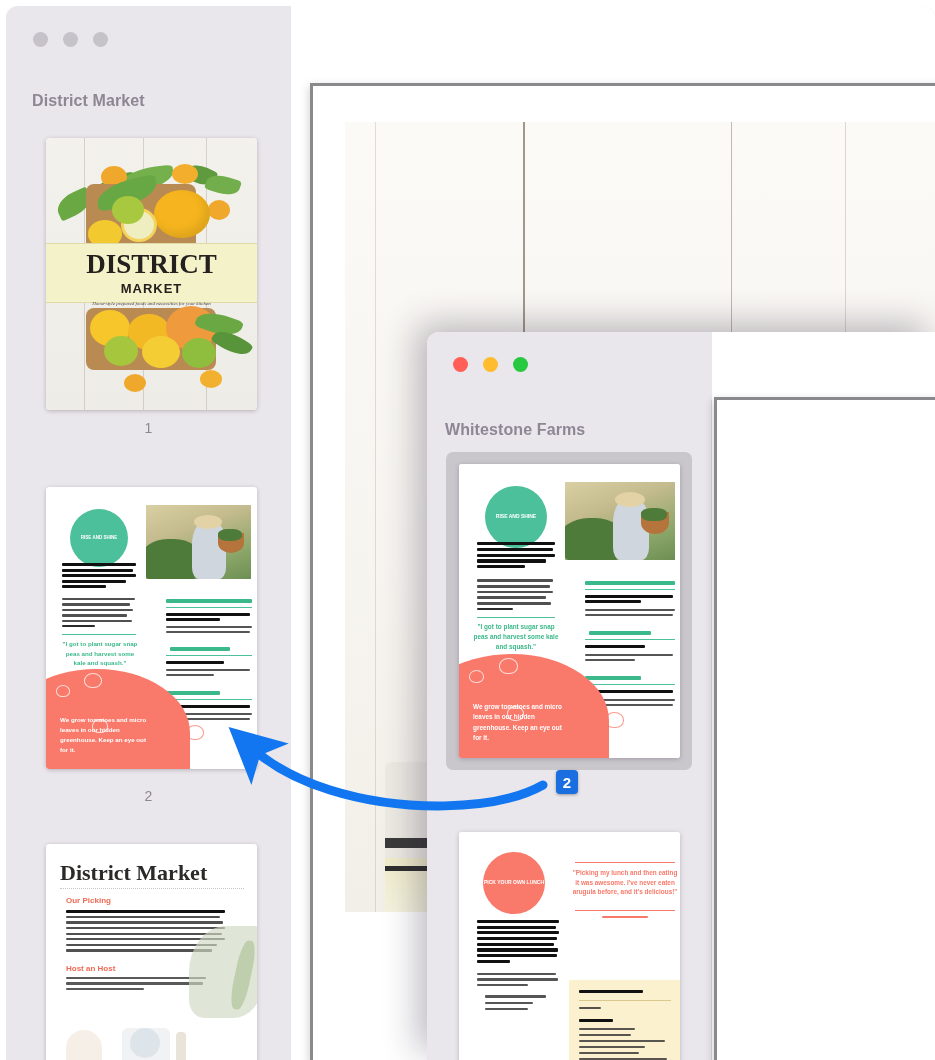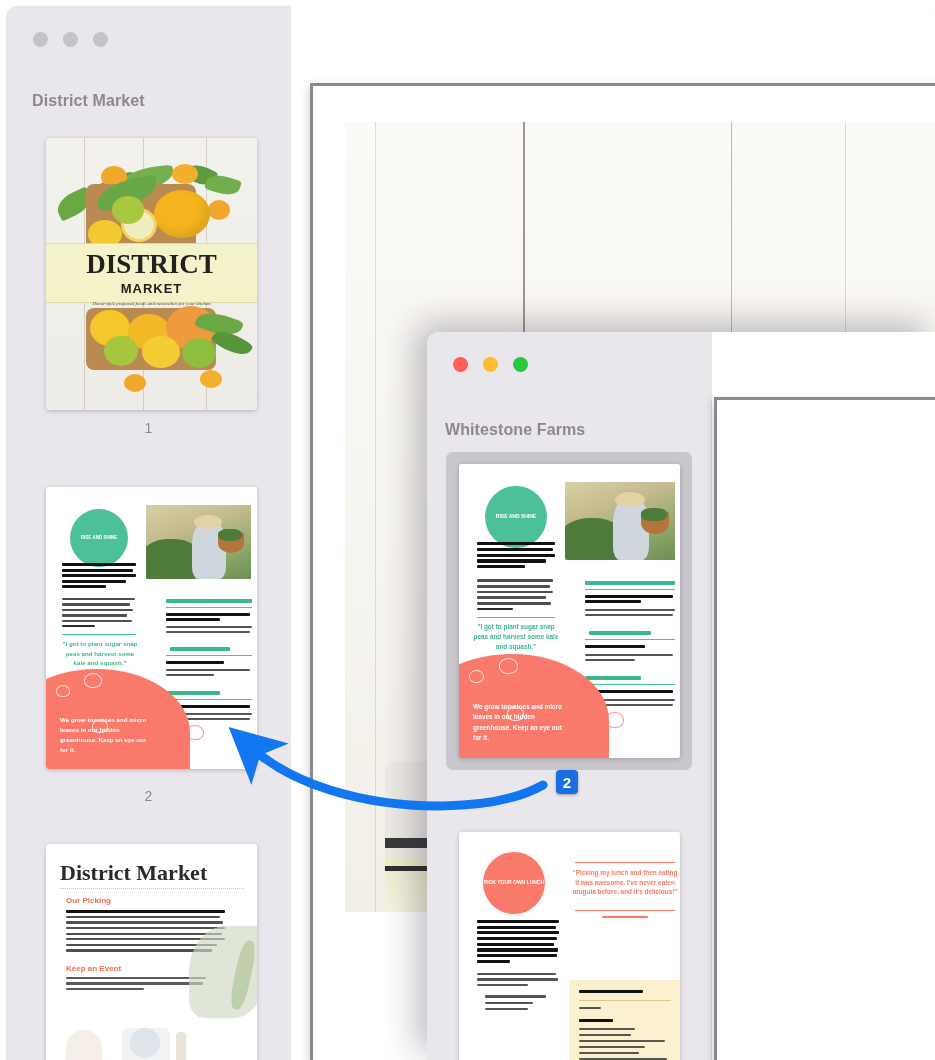--- a/index.html
+++ b/index.html
@@ -242,21 +242,21 @@
           <div style="position:absolute;left:20px;top:66px;width:159px;">
             <div class="blur-line bold" style="position:relative;height:2.6px;width:100%;margin-bottom:3.2px;"></div>
             <div class="blur-line" style="position:relative;height:2.4px;width:97%;margin-bottom:3.2px;opacity:.82;"></div>
             <div class="blur-line" style="position:relative;height:2.4px;width:99%;margin-bottom:3.2px;opacity:.82;"></div>
             <div class="blur-line" style="position:relative;height:2.4px;width:100%;margin-bottom:3.2px;opacity:.82;"></div>
             <div class="blur-line" style="position:relative;height:2.4px;width:98%;margin-bottom:3.2px;opacity:.82;"></div>
             <div class="blur-line" style="position:relative;height:2.4px;width:100%;margin-bottom:3.2px;opacity:.82;"></div>
             <div class="blur-line" style="position:relative;height:2.4px;width:95%;margin-bottom:3.2px;opacity:.82;"></div>
             <div class="blur-line" style="position:relative;height:2.4px;width:92%;opacity:.82;"></div>
           </div>
-          <div class="h-head" style="left:20px;top:120px;font-size:8px;">Keep an Event</div>
+          <div class="h-head" style="left:20px;top:120px;font-size:8px;">Host an Host</div>
           <div style="position:absolute;left:20px;top:133px;width:140px;">
             <div class="blur-line" style="position:relative;height:2.2px;width:100%;margin-bottom:3.2px;opacity:.78;"></div>
             <div class="blur-line" style="position:relative;height:2.2px;width:98%;margin-bottom:3.2px;opacity:.78;"></div>
             <div class="blur-line" style="position:relative;height:2.2px;width:56%;opacity:.78;"></div>
           </div>
           <div style="position:absolute;right:-6px;top:82px;width:74px;height:92px;background:#cfd8c2;border-radius:50% 10% 40% 20%;opacity:.65;"></div>
           <div style="position:absolute;right:6px;top:96px;width:16px;height:70px;background:#b7c8a2;border-radius:40%;opacity:.8;transform:rotate(12deg);"></div>
           <div style="position:absolute;left:20px;bottom:-16px;width:36px;height:52px;background:#f4ece4;border-radius:18px 18px 0 0;opacity:.85;"></div>
           <div style="position:absolute;left:76px;bottom:-18px;width:48px;height:56px;background:#eef1f3;border-radius:6px;opacity:.9;"></div>
           <div style="position:absolute;left:84px;bottom:8px;width:30px;height:30px;background:#dde5ea;border-radius:50%;"></div>

